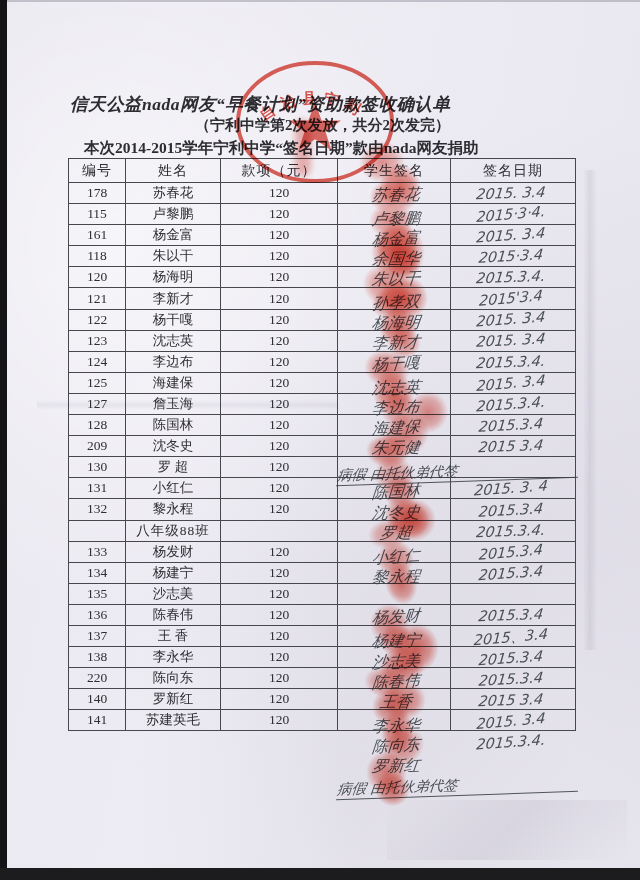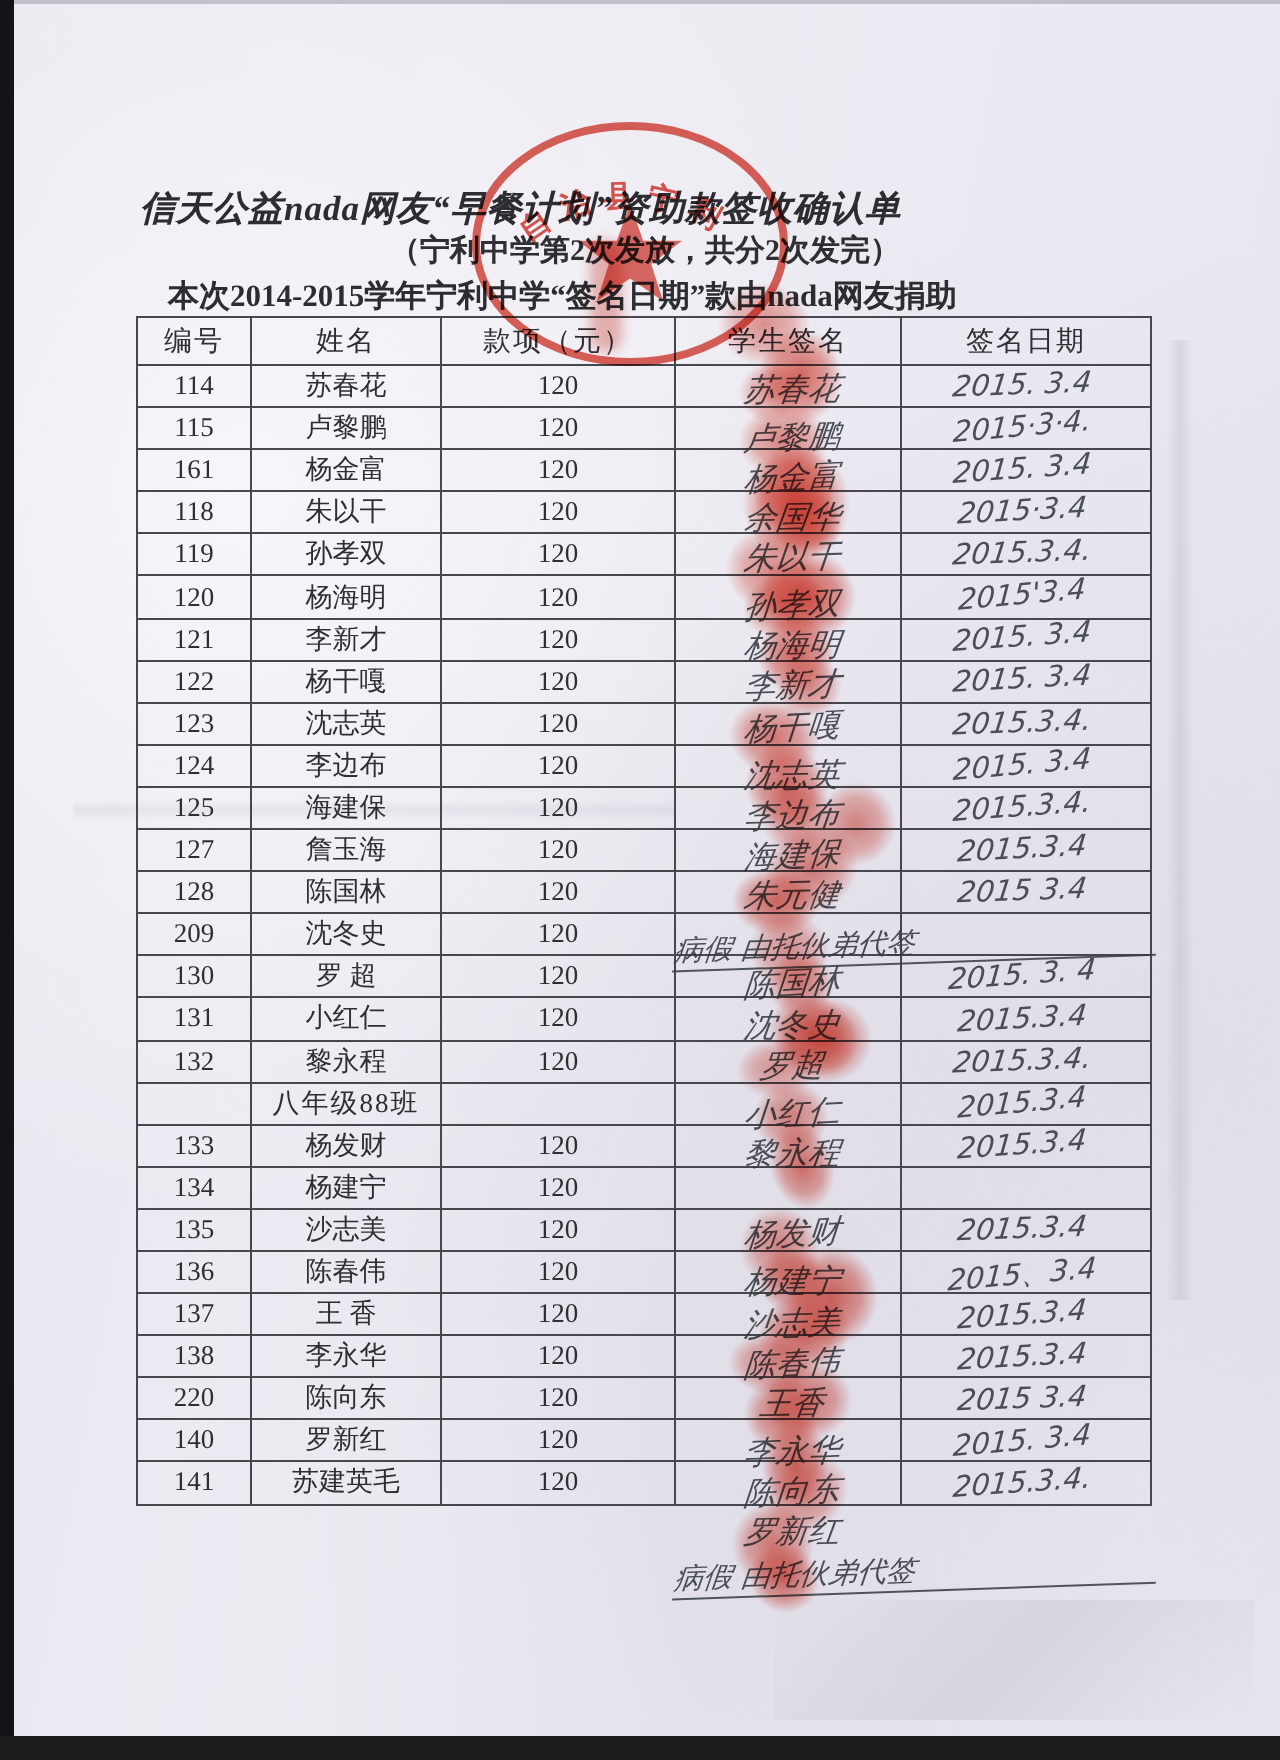--- a/index.html
+++ b/index.html
@@ -85,21 +85,21 @@
       <tr>
         <th>编号</th>
         <th>姓名</th>
         <th>款项（元）</th>
         <th>学生签名</th>
         <th>签名日期</th>
       </tr>
     </thead>
     <tbody>
         <tr>
-          <td>114</td>
+          <td>178</td>
           <td>苏春花</td>
           <td>120</td>
           <td></td>
           <td></td>
         </tr>
         <tr>
           <td>115</td>
           <td>卢黎鹏</td>
           <td>120</td>
           <td></td>
@@ -108,27 +108,20 @@
         <tr>
           <td>161</td>
           <td>杨金富</td>
           <td>120</td>
           <td></td>
           <td></td>
         </tr>
         <tr>
           <td>118</td>
           <td>朱以干</td>
-          <td>120</td>
-          <td></td>
-          <td></td>
-        </tr>
-        <tr>
-          <td>119</td>
-          <td>孙孝双</td>
           <td>120</td>
           <td></td>
           <td></td>
         </tr>
         <tr>
           <td>120</td>
           <td>杨海明</td>
           <td>120</td>
           <td></td>
           <td></td>

